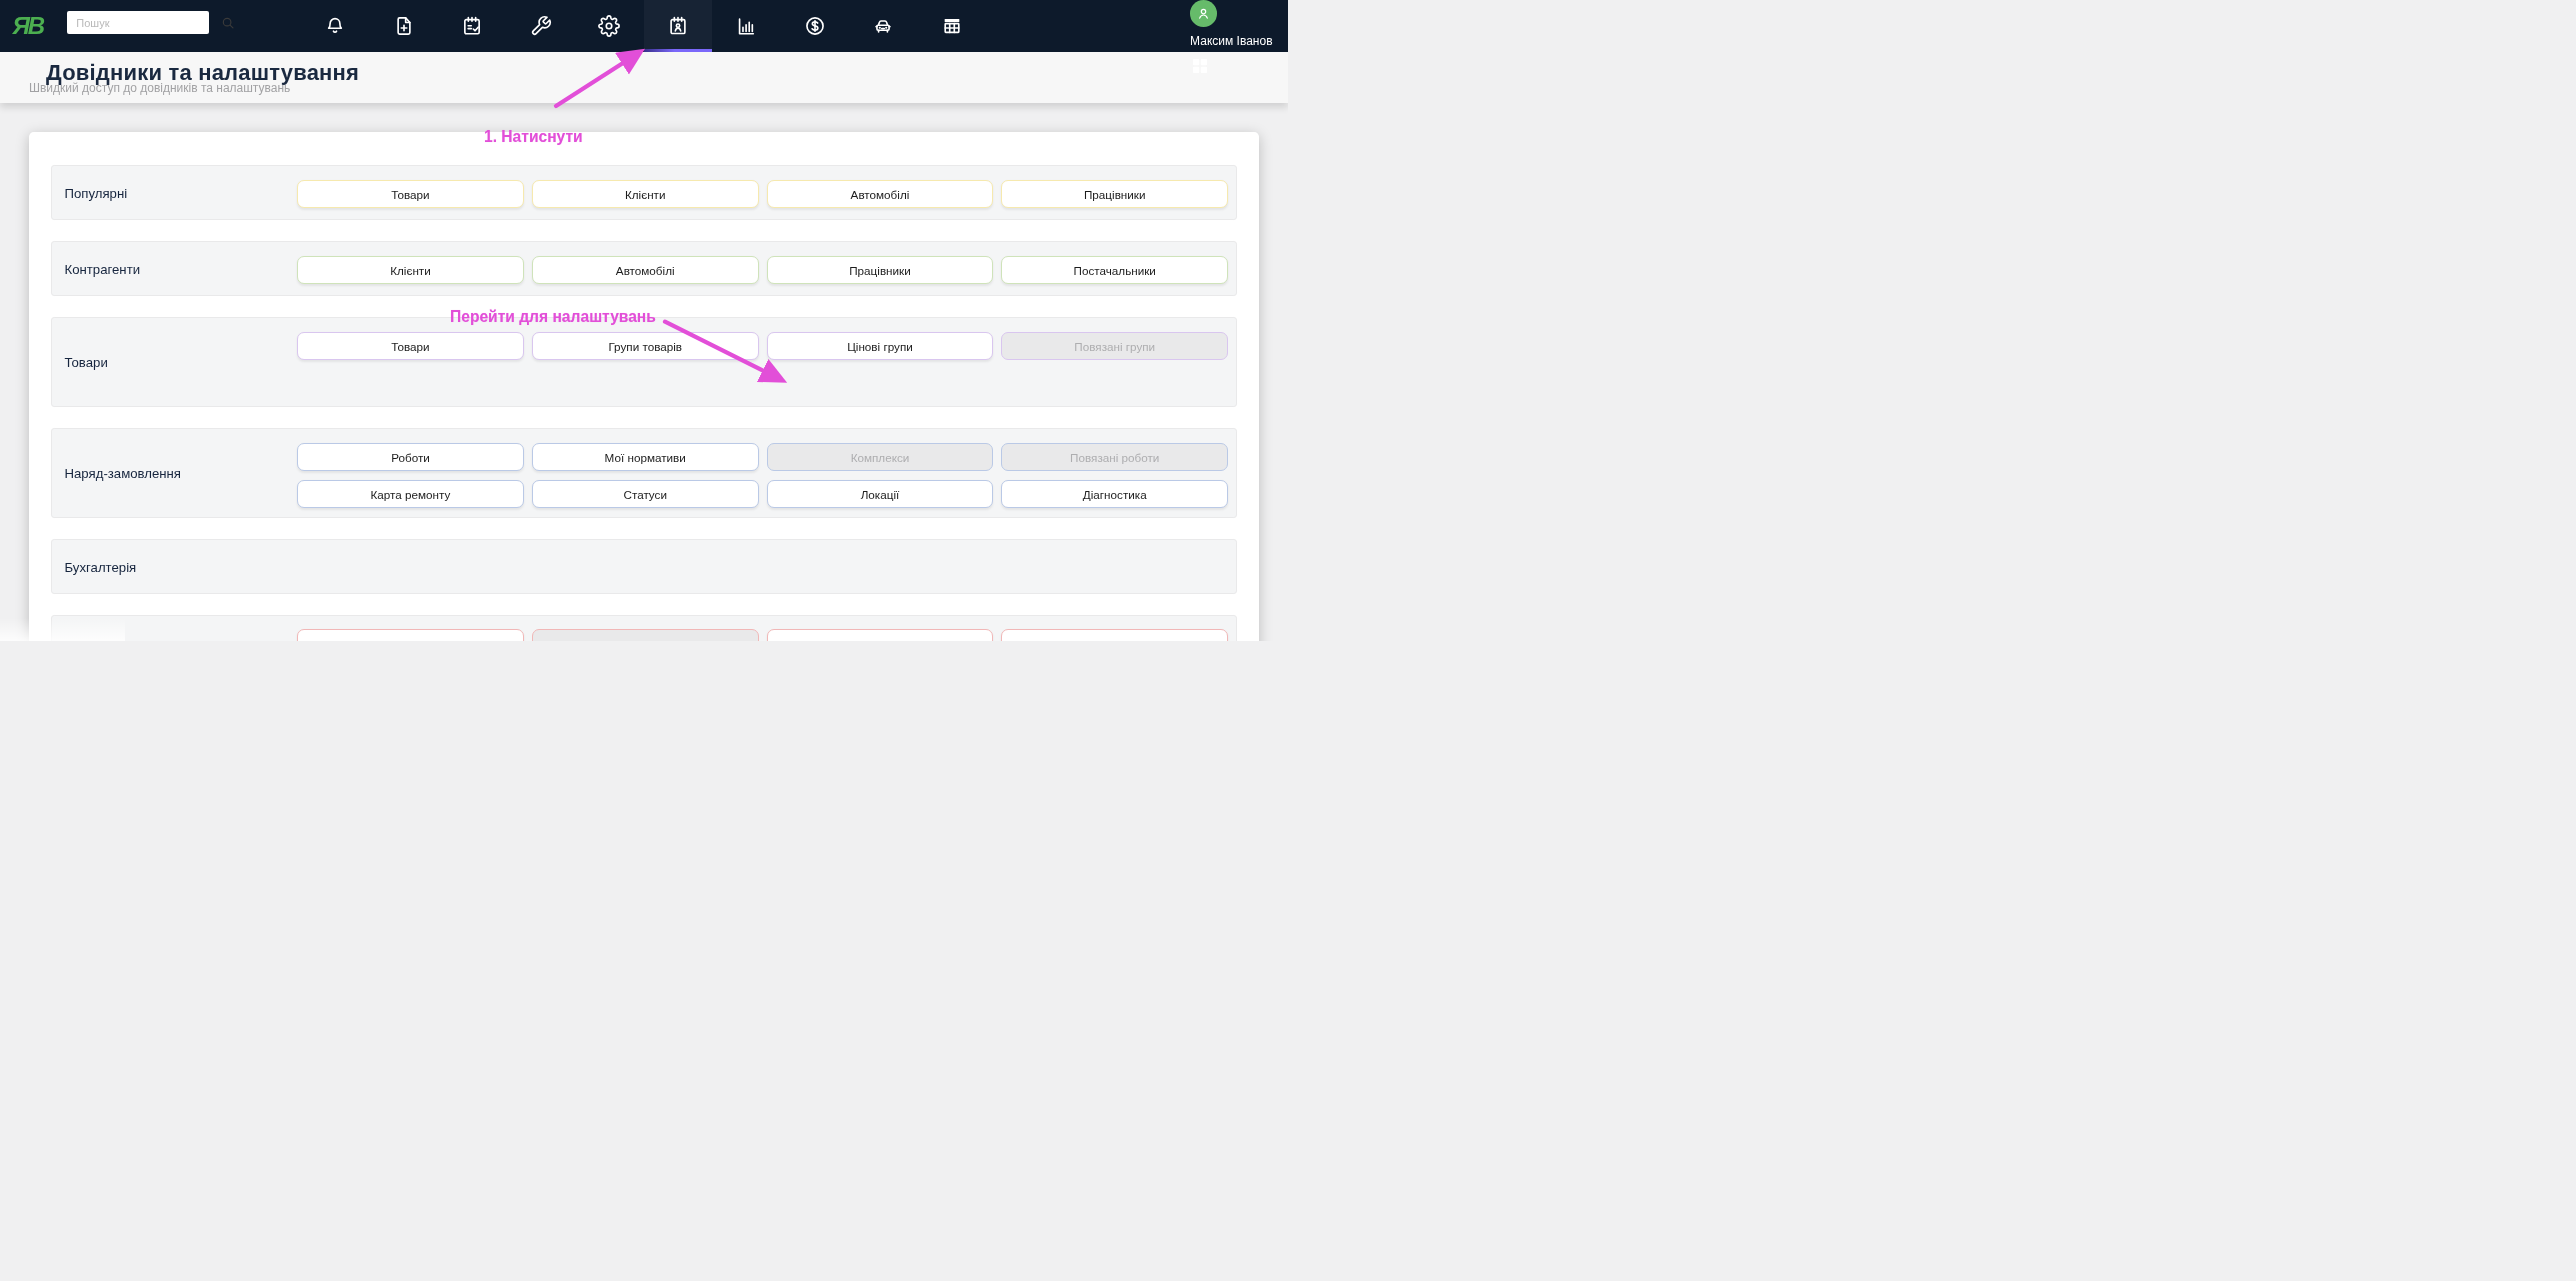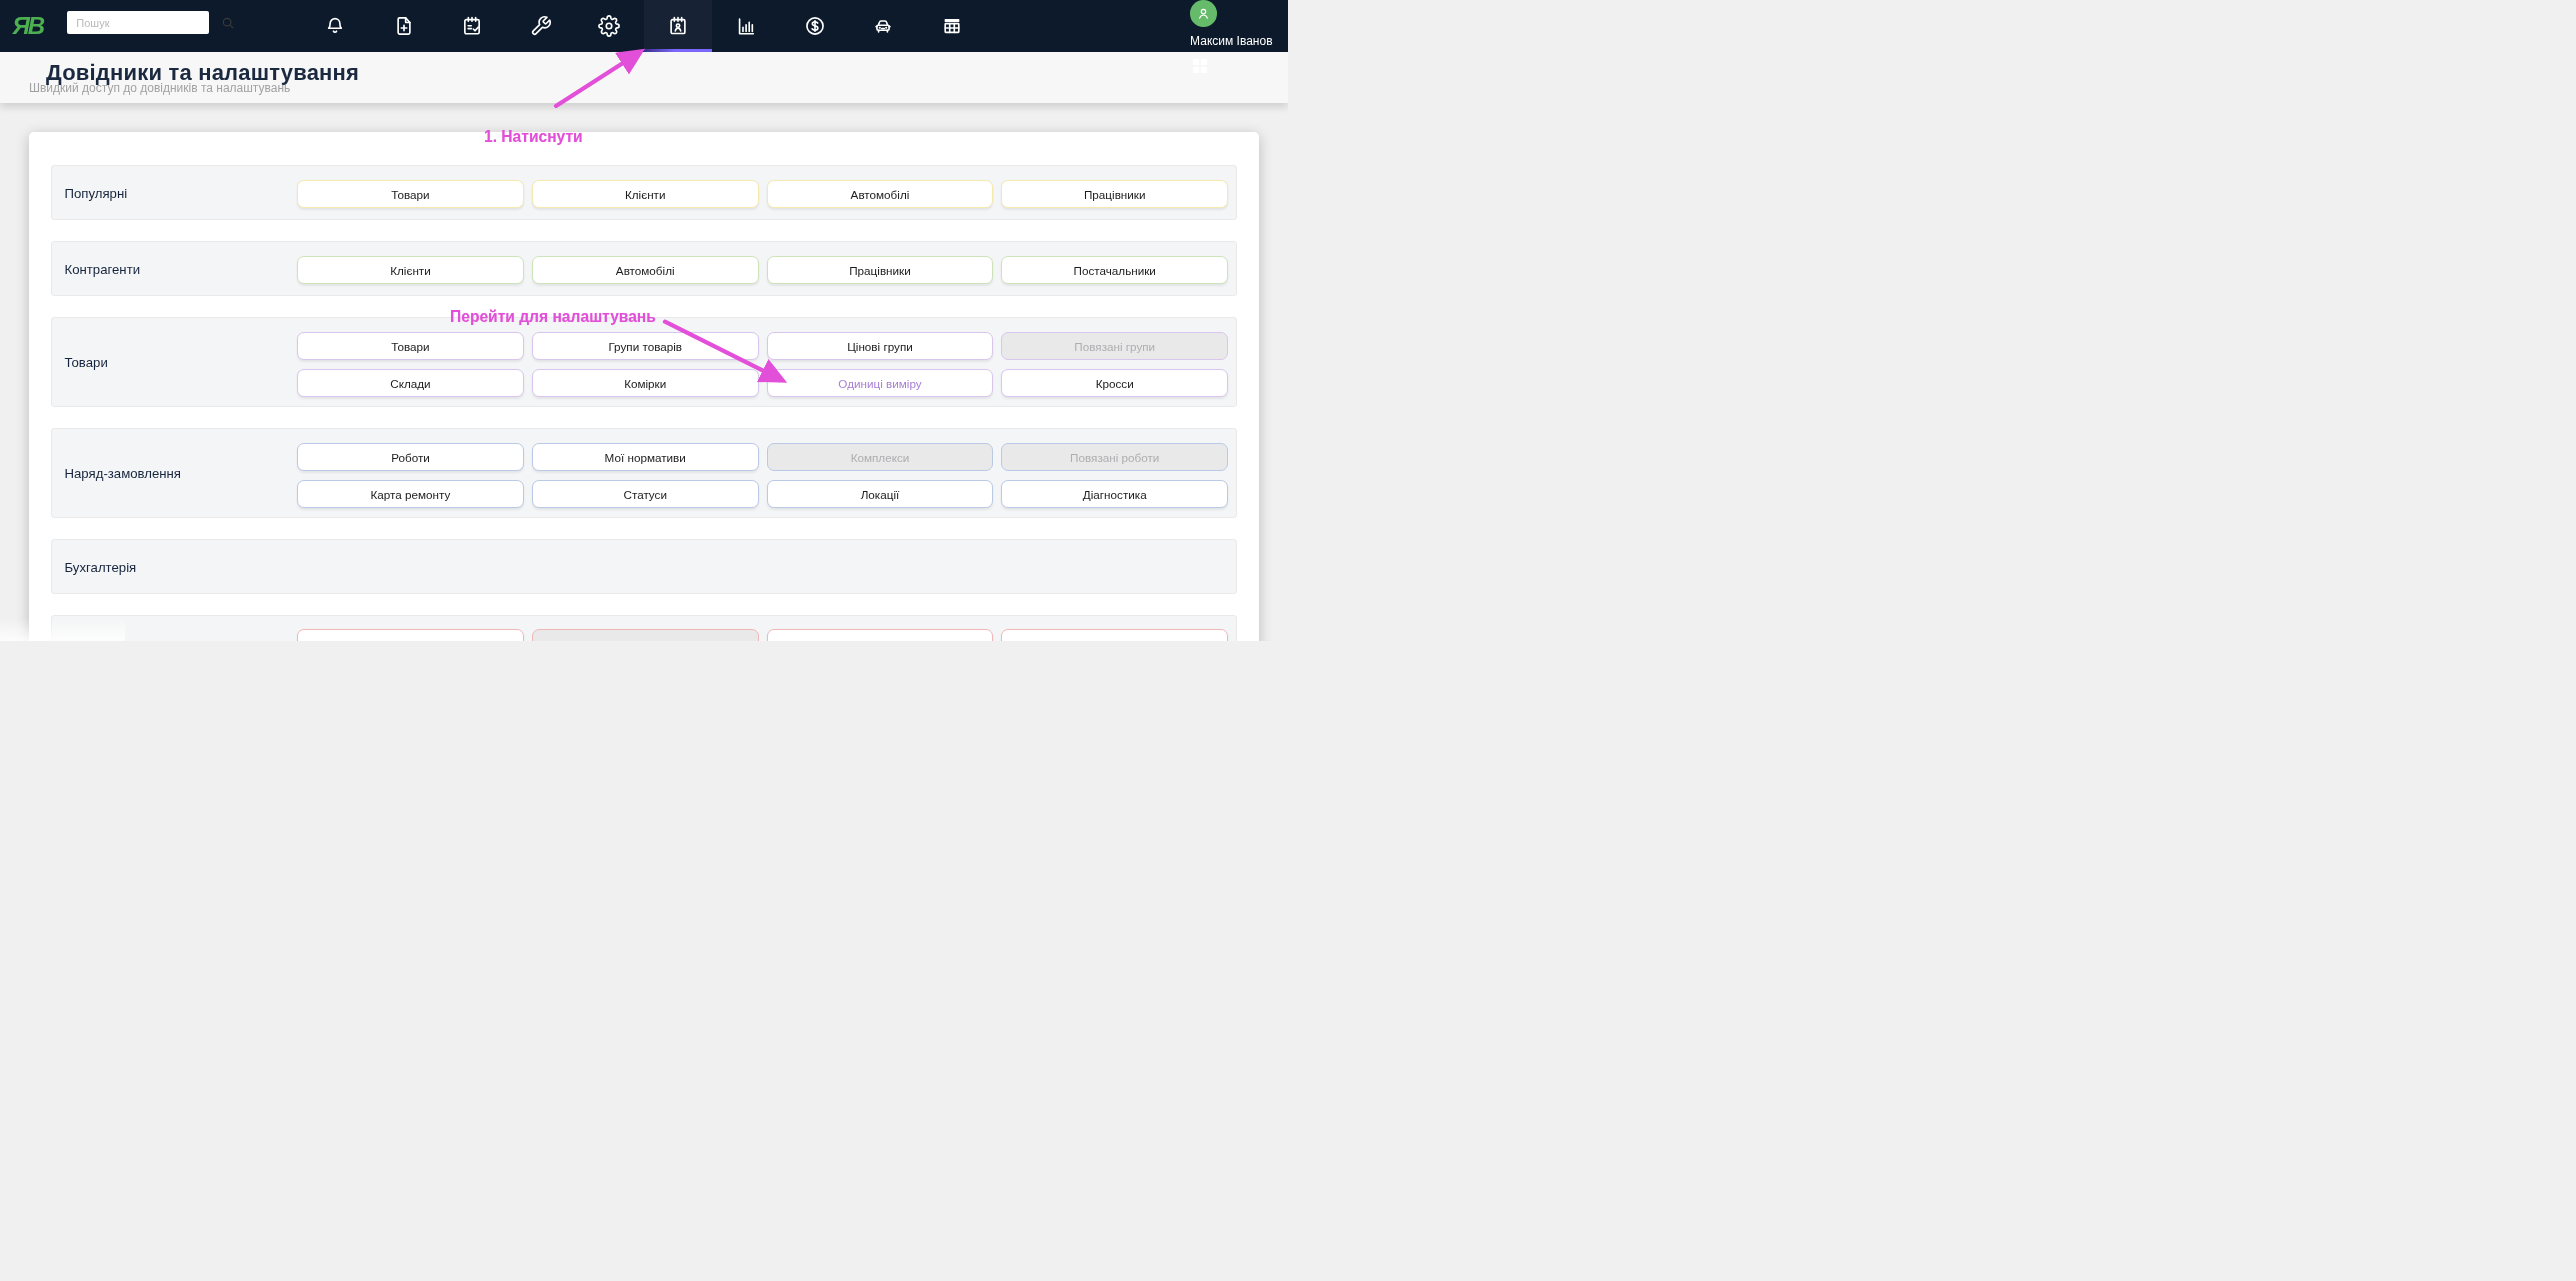--- a/index.html
+++ b/index.html
@@ -264,26 +264,20 @@
       </div>
       <div class="section-row double" style="--accent: #d9c6ef;">
         <span class="section-label">Товари</span>
         <div class="btn-grid">
           <div class="btn-row">
             <div class="ref-button">Товари</div>
             <div class="ref-button">Групи товарів</div>
             <div class="ref-button">Цінові групи</div>
             <div class="ref-button disabled">Повязані групи</div>
           </div>
-          <div class="btn-row">
-            <div class="ref-button">Склади</div>
-            <div class="ref-button">Комірки</div>
-            <div class="ref-button highlight">Одиниці виміру</div>
-            <div class="ref-button">Кросси</div>
-          </div>
         </div>
       </div>
       <div class="section-row double" style="--accent: #bac9e6;">
         <span class="section-label">Наряд-замовлення</span>
         <div class="btn-grid">
           <div class="btn-row">
             <div class="ref-button">Роботи</div>
             <div class="ref-button">Мої нормативи</div>
             <div class="ref-button disabled">Комплекси</div>
             <div class="ref-button disabled">Повязані роботи</div>

